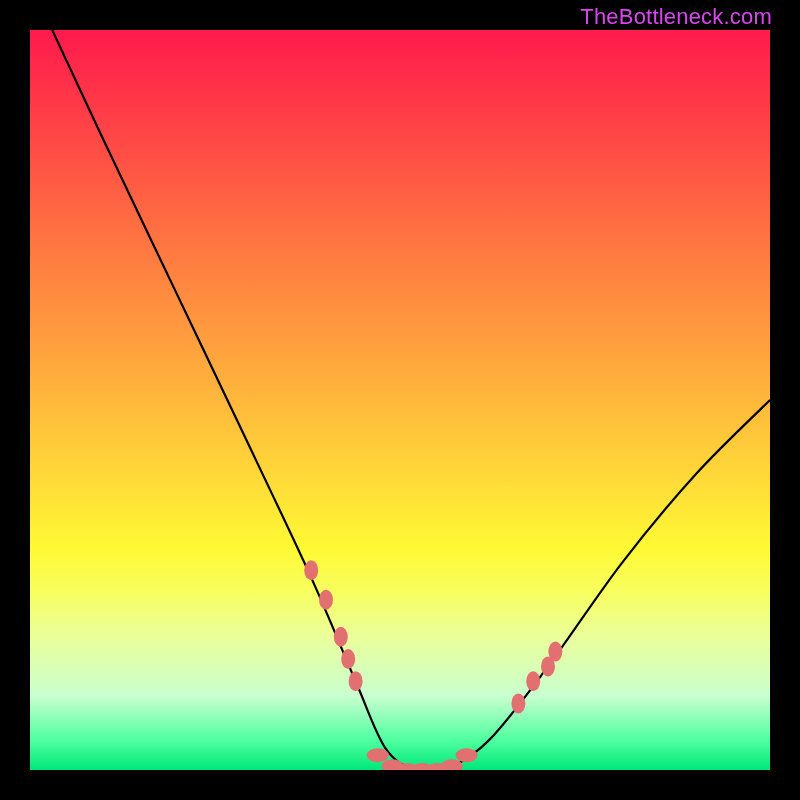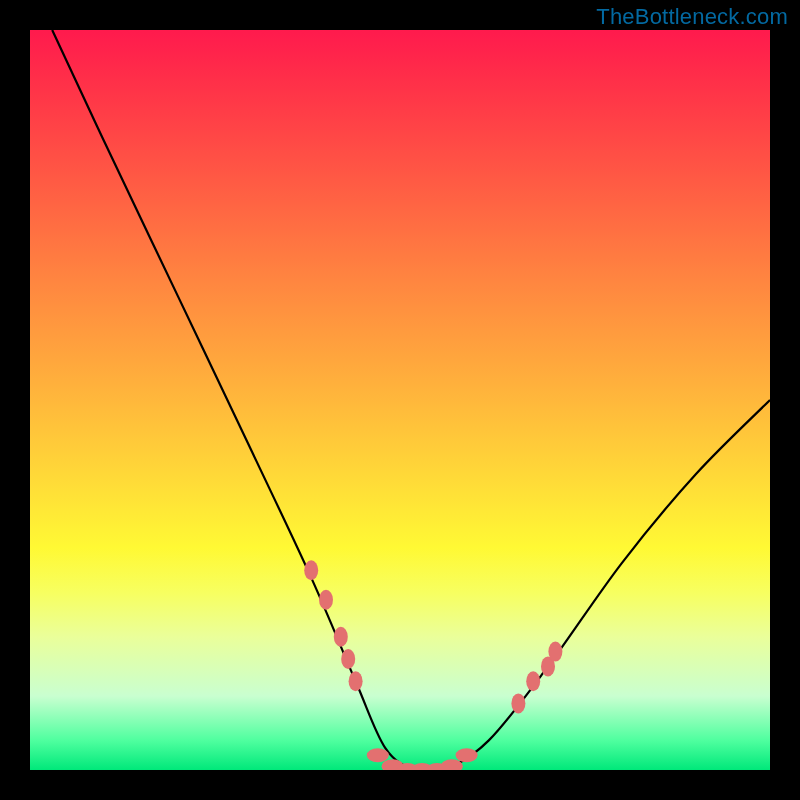--- a/index.html
+++ b/index.html
@@ -32,22 +32,22 @@
       #f7ff60 76%,
       #eaff9a 82%,
       #c9ffd0 90%,
       #4fff9f 96%,
       #00e87a 100%
     );
   }
   .watermark {
     position: absolute;
     top: 4px;
-    right: 12px;
-    color: #0369a1;
+    right: 28px;
+    color: #d946ef;
     font-size: 22px;
     font-weight: 500;
     letter-spacing: 0.2px;
     z-index: 5;
   }
   svg.curve {
     position: absolute;
     left: 0; top: 0;
     width: 740px;
     height: 740px;

